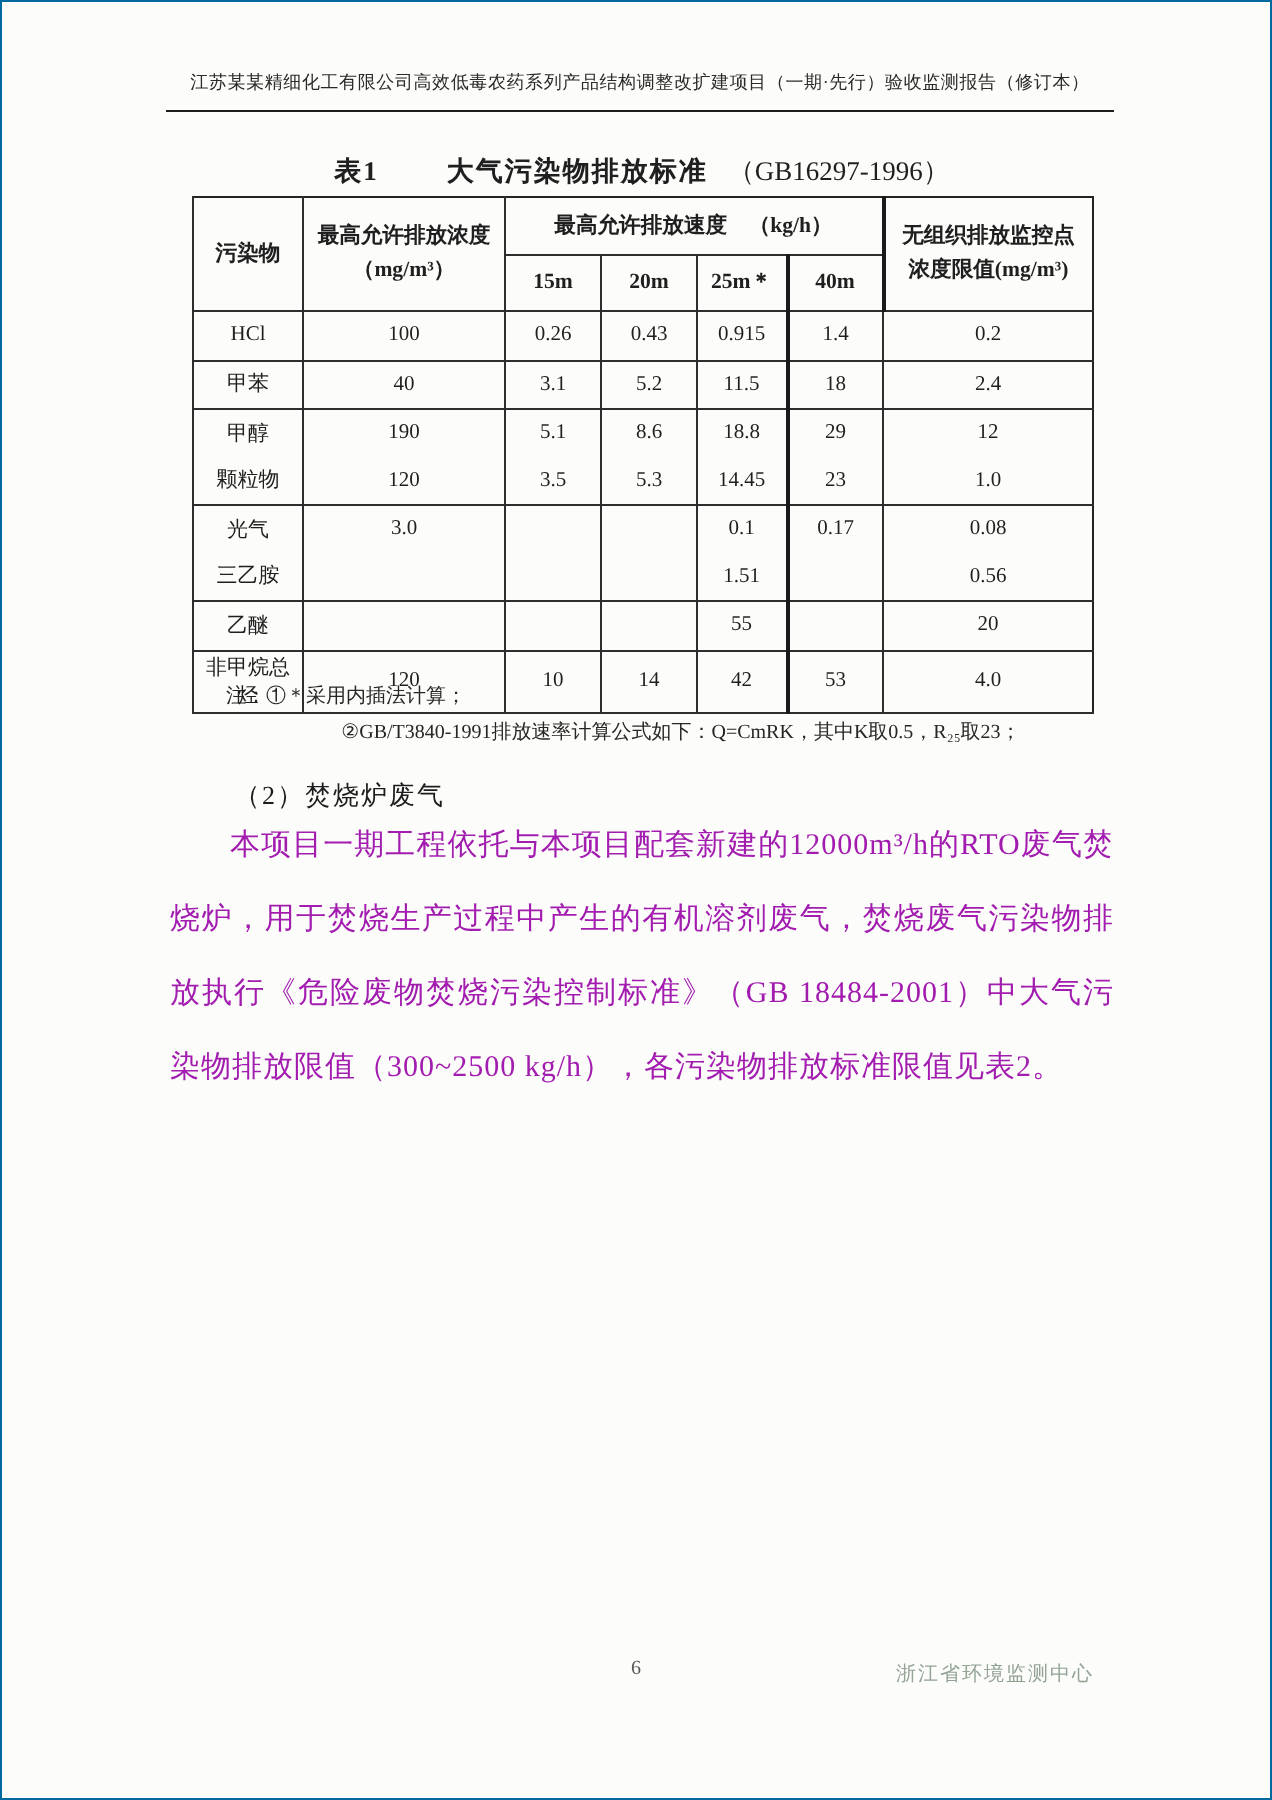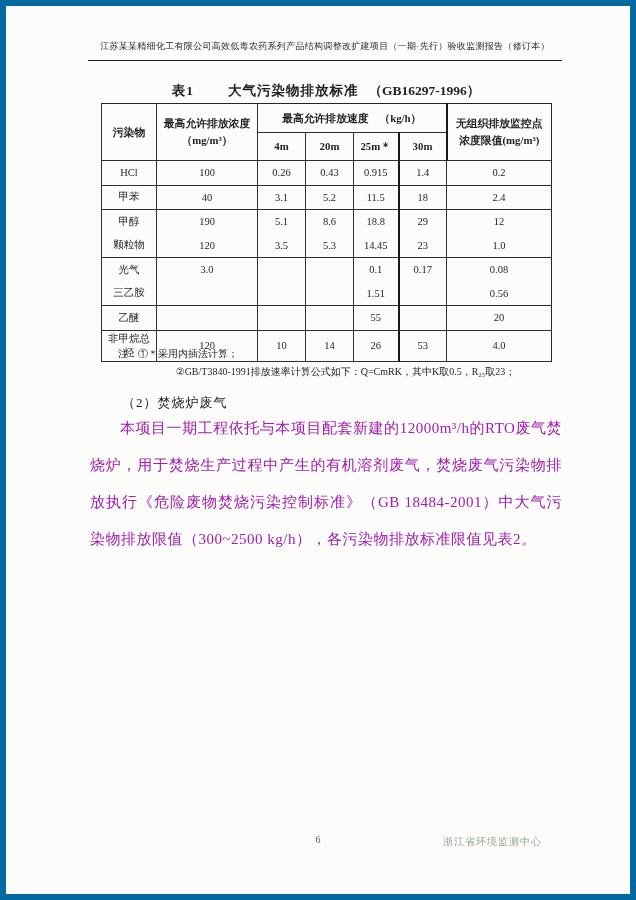--- a/index.html
+++ b/index.html
@@ -1,21 +1,21 @@
 <!DOCTYPE html>
 <html><head>
 <meta charset="utf-8">
 <style>
   html,body{margin:0;padding:0;background:#e9e9e6;}
   .page{
     position:relative;
     width:636px;height:900px;
     margin:0 auto;
     background:#fcfcfa;
-    border:6px solid #0369a1;
+    border:1px solid #0369a1;
     box-sizing:border-box;
     font-family:"Liberation Serif","DejaVu Serif",serif;
     color:#1f1f1f;
     overflow:hidden;
     padding-left:40px;
   }
   .doc-header{
     position:absolute;left:82px;top:34px;width:474px;
     text-align:center;
     font-size:9px;
@@ -23,21 +23,21 @@
     white-space:nowrap;
     letter-spacing:.3px;
     padding-bottom:7px;
     border-bottom:1.5px solid #1d1d1d;
   }
   .table-title{
     position:absolute;left:95px;top:76px;width:450px;
     text-align:center;font-size:13.5px;font-weight:bold;
     letter-spacing:1px;
   }
-  .table-title .code{font-weight:bold;margin-left:10px;letter-spacing:0;}
+  .table-title .code{font-weight:normal;margin-left:10px;letter-spacing:0;}
   .table-title .lbl{margin-right:34px;text-align:center;}
   table.std{
     position:absolute;left:95px;top:97px;width:450px;
     border-collapse:collapse;table-layout:fixed;
     border:1.5px solid #242424;
     font-size:10.5px;text-align:center;
   }
   table.std th,table.std td{
     border-left:1px solid #2e2e2e;
     border-bottom:1px solid #2e2e2e;
@@ -105,24 +105,24 @@
           <div>最高允许排放浓度</div>
           <div>（mg/m³）</div>
         </th>
         <th colspan="4">最高允许排放速度　（kg/h）</th>
         <th rowspan="2" class="vthick">
           <div>无组织排放监控点</div>
           <div>浓度限值(mg/m³)</div>
         </th>
       </tr>
       <tr class="h2">
-        <th>4m</th>
+        <th>15m</th>
         <th>20m</th>
         <th>25m＊</th>
-        <th class="vthick">30m</th>
+        <th class="vthick">40m</th>
       </tr>
     </thead>
     <tbody>
       <tr>
         <td>HCl</td>
         <td>100</td>
         <td>0.26</td>
         <td>0.43</td>
         <td>0.915</td>
         <td class="vthick">1.4</td>
@@ -180,21 +180,21 @@
         <td></td>
         <td>55</td>
         <td class="vthick"></td>
         <td>20</td>
       </tr>
       <tr>
         <td>非甲烷总烃</td>
         <td>120</td>
         <td>10</td>
         <td>14</td>
-        <td>26</td>
+        <td>42</td>
         <td class="vthick">53</td>
         <td>4.0</td>
       </tr>
     </tbody>
   </table>
 
   <div class="notes">
     <div class="n1">注：①＊采用内插法计算；</div>
     <div class="n2">②GB/T3840-1991排放速率计算公式如下：Q=CmRK，其中K取0.5，R₂₅取23；</div>
   </div>

